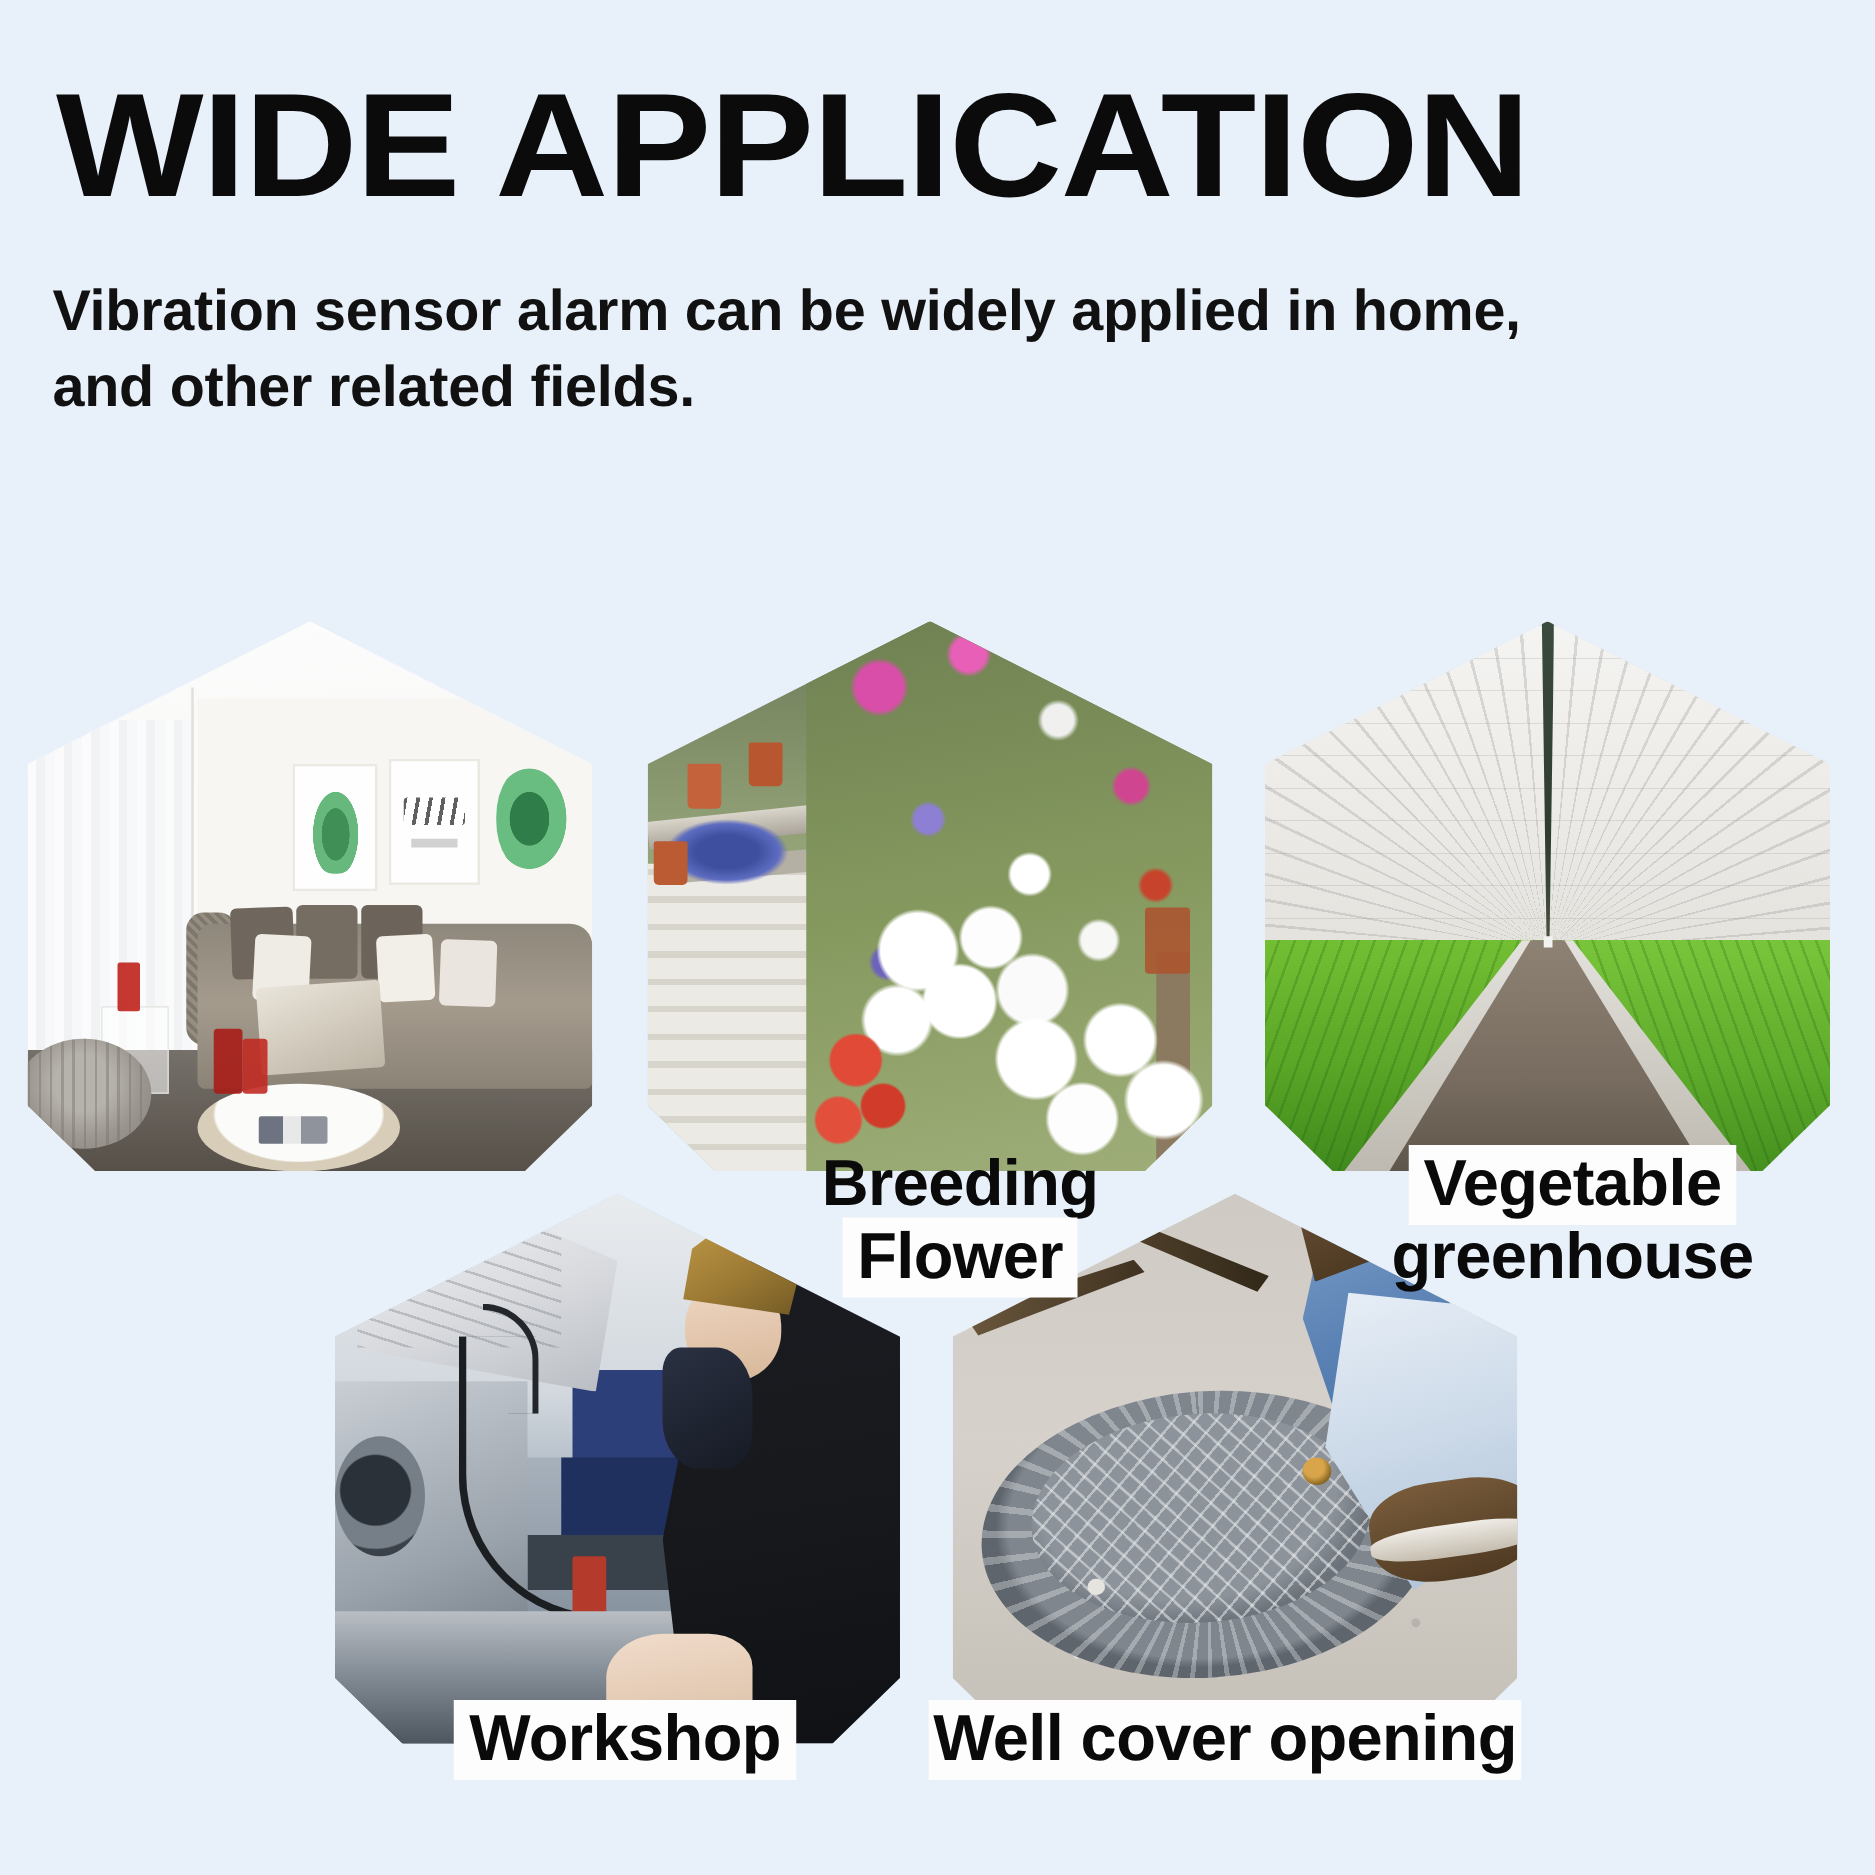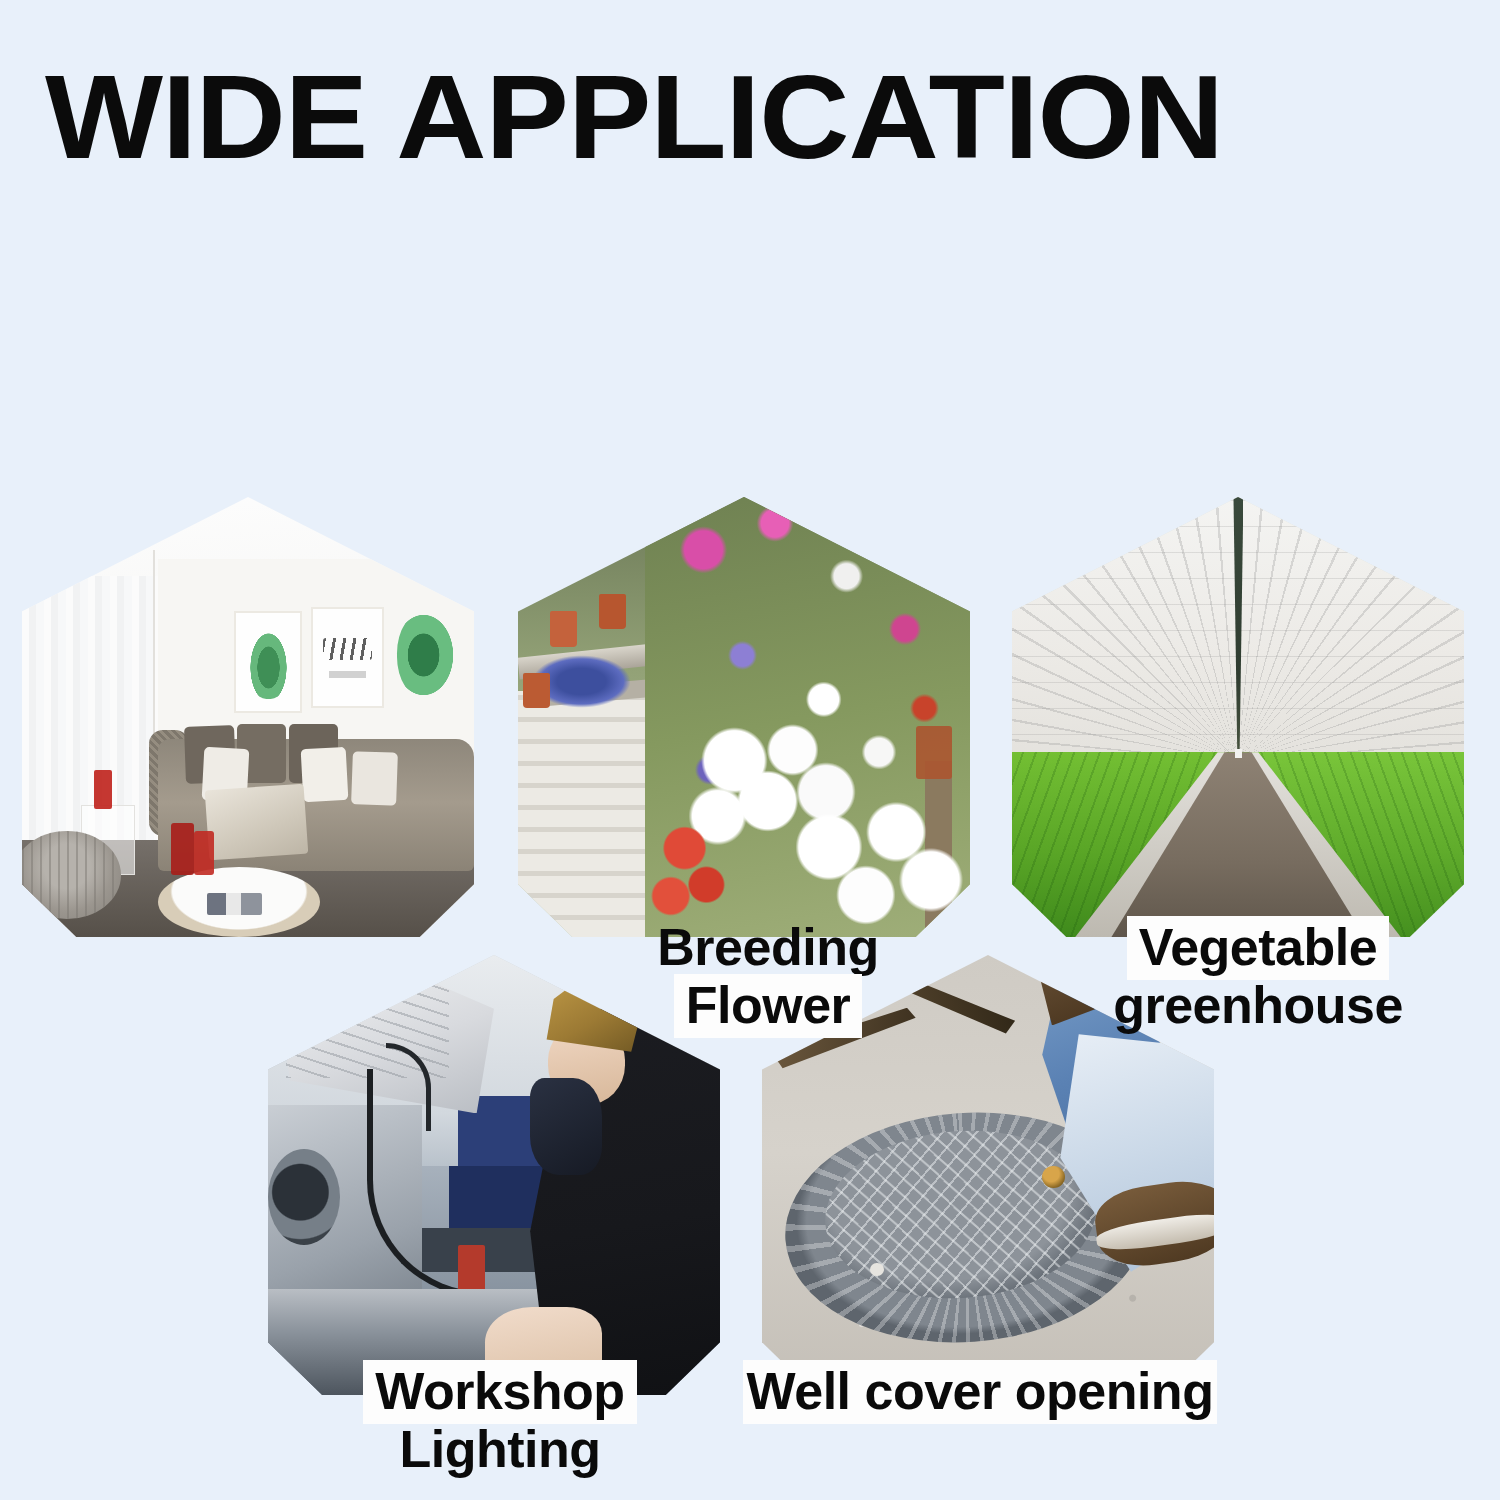--- a/index.html
+++ b/index.html
@@ -273,20 +273,22 @@
   #label-veg      { left:1068px; top:918px;  width:380px; font-size:52px; }
   #label-workshop { left:330px;  top:1362px; width:340px; font-size:52px; }
   #label-well     { left:730px;  top:1362px; width:500px; font-size:52px; }
 </style>
 </head>
 <body>
 
 <div id="header">
   <div id="title">WIDE APPLICATION</div>
   <div id="subtitle">
+    <span style="display: block;">Vibration sensor alarm can be widely applied in home,</span>
+    <span style="display: block;">and other related fields.</span>
   </div>
 </div>
 
 <div class="hex" id="hex-family" style="left:22px; top:497px; width:452px; height:440px;">
   <div class="scene">
     <div class="lr-bg"></div>
     <div class="lr-wallR"></div>
     <div class="lr-wallL"></div>
     <div class="lr-corner"></div>
     <div class="lr-frame1"></div>
@@ -404,18 +406,17 @@
   <span class="line"><span class="hl">Flower</span></span>
 </div>
 
 <div class="label" id="label-veg">
   <span class="line"><span class="hl">Vegetable</span></span>
   <span class="line">greenhouse</span>
 </div>
 
 <div class="label" id="label-workshop">
   <span class="line"><span class="hl">Workshop</span></span>
-  <span class="line">Lighting</span>
 </div>
 
 <div class="label" id="label-well">
   <span class="line"><span class="hl-mid">Well cover opening</span></span>
 </div>
 
 </body></html>

